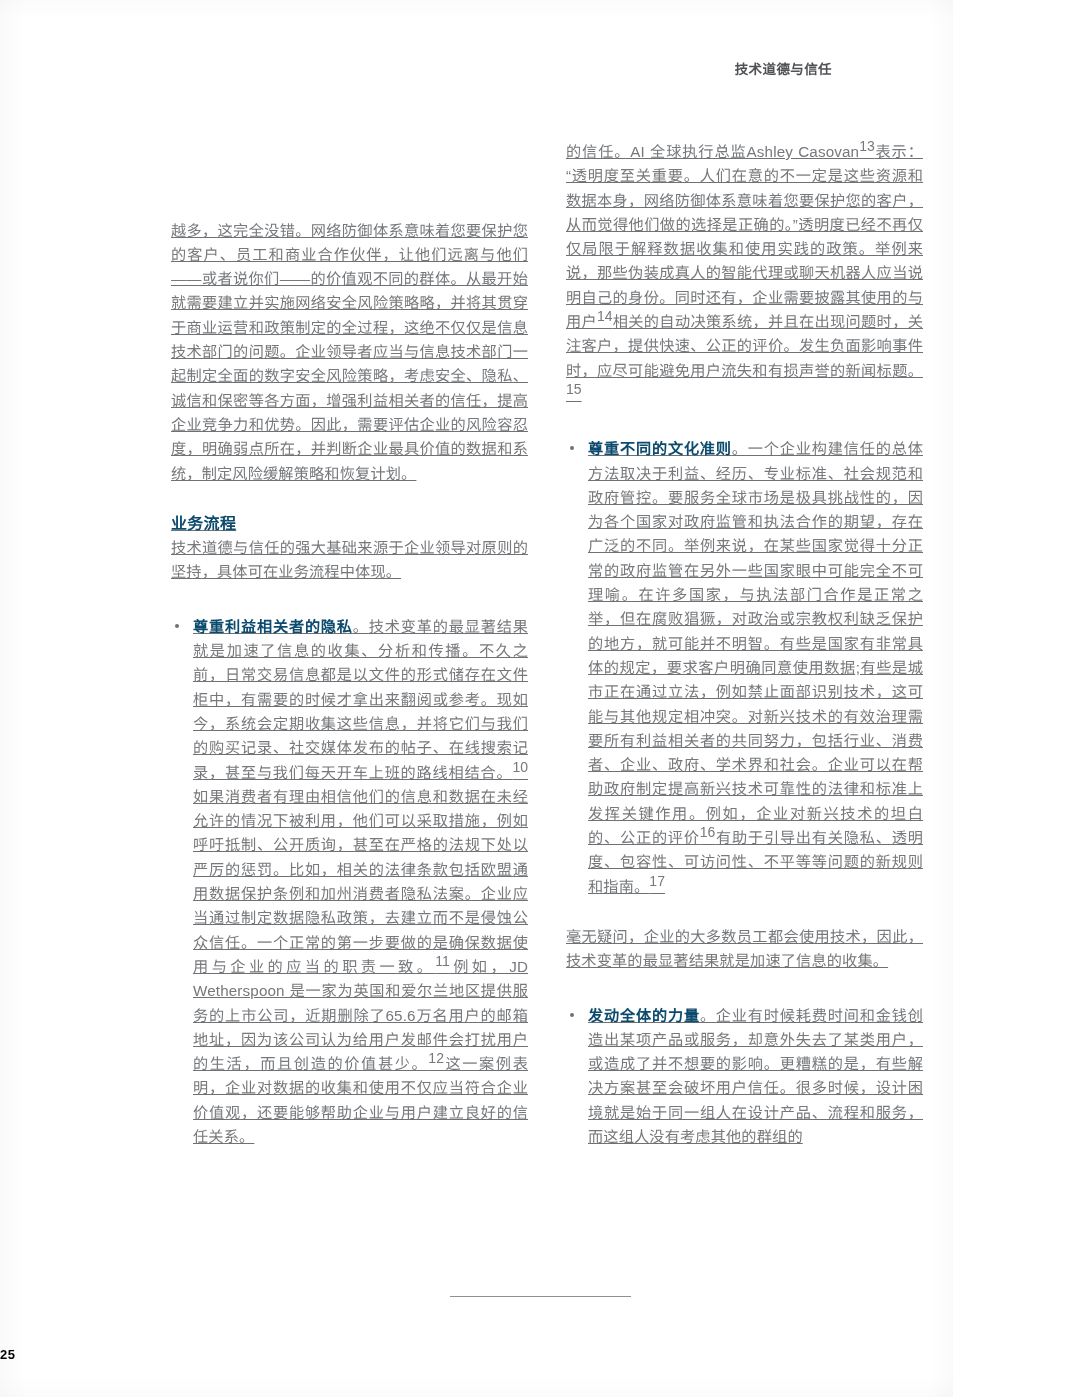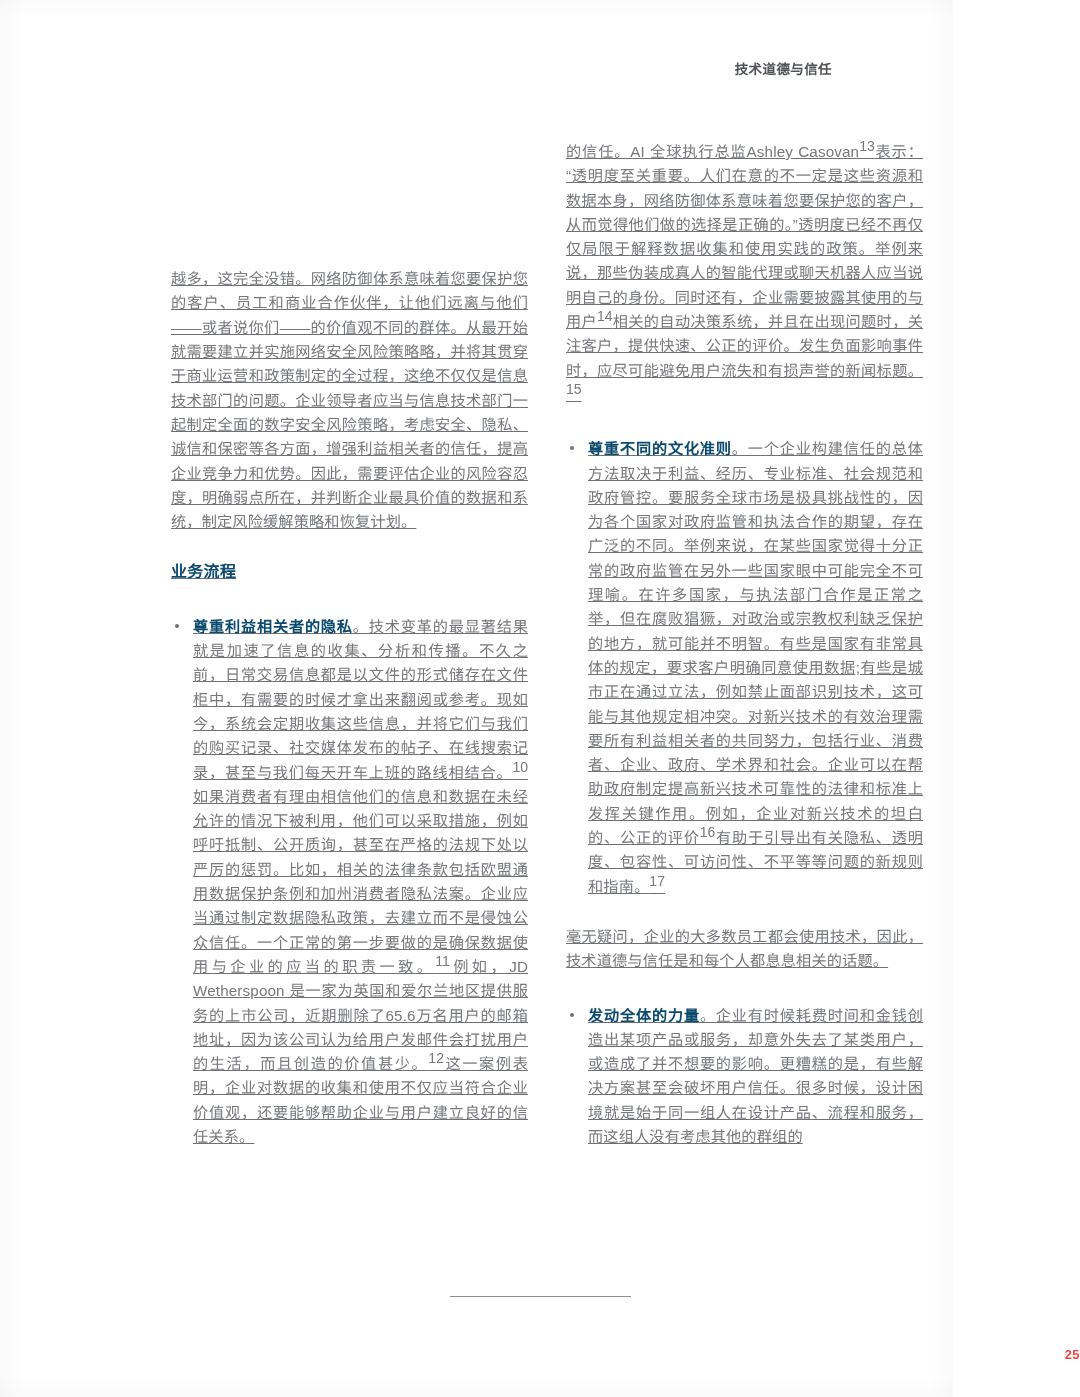--- a/index.html
+++ b/index.html
@@ -127,24 +127,24 @@
     top: 1296px;
     width: 181px;
     height: 1px;
     background: #8d9094;
   }
   .page-number {
     position: absolute;
     top: 1347px;
     left: 0;
     width: 1080px;
-    text-align: right;
+    text-align: left;
     font-size: 13px;
     font-weight: 700;
-    color: #ef4444;
+    color: #000000;
     letter-spacing: 0.4px;
   }
 </style>
 </head>
 <body>
 
 <div class="page">
 
   <div class="paper-texture"></div>
 
@@ -153,20 +153,21 @@
   <div class="columns">
 
     <div class="column">
 
       <p class="para">越多，这完全没错。网络防御体系意味着您要保护您的客户、员工和商业合作伙伴，让他们远离与他们——或者说你们——的价值观不同的群体。从最开始就需要建立并实施网络安全风险策略略，并将其贯穿于商业运营和政策制定的全过程，这绝不仅仅是信息技术部门的问题。企业领导者应当与信息技术部门一起制定全面的数字安全风险策略，考虑安全、隐私、诚信和保密等各方面，增强利益相关者的信任，提高企业竞争力和优势。因此，需要评估企业的风险容忍度，明确弱点所在，并判断企业最具价值的数据和系统，制定风险缓解策略和恢复计划。</p>
 
       <div class="gap-before-head"></div>
 
       <h2 class="section-head">业务流程</h2>
 
+      <p class="para">技术道德与信任的强大基础来源于企业领导对原则的坚持，具体可在业务流程中体现。</p>
 
       <div class="gap-lg"></div>
 
       <ul class="bullets">
 
         <li>
           <span class="dot"></span>
           <p class="para"><span class="lead">尊重利益相关者的隐私</span><span>。技术变革的最显著结果就是加速了信息的收集、分析和传播。不久之前，日常交易信息都是以文件的形式储存在文件柜中，有需要的时候才拿出来翻阅或参考。现如今，系统会定期收集这些信息，并将它们与我们的购买记录、社交媒体发布的帖子、在线搜索记录，甚至与我们每天开车上班的路线相结合。</span><sup>10</sup><span>如果消费者有理由相信他们的信息和数据在未经允许的情况下被利用，他们可以采取措施，例如呼吁抵制、公开质询，甚至在严格的法规下处以严厉的惩罚。比如，相关的法律条款包括欧盟通用数据保护条例和加州消费者隐私法案。企业应当通过制定数据隐私政策，去建立而不是侵蚀公众信任。一个正常的第一步要做的是确保数据使用与企业的应当的职责一致。</span><sup>11</sup><span>例如，JD Wetherspoon 是一家为英国和爱尔兰地区提供服务的上市公司，近期删除了65.6万名用户的邮箱地址，因为该公司认为给用户发邮件会打扰用户的生活，而且创造的价值甚少。</span><sup>12</sup><span>这一案例表明，企业对数据的收集和使用不仅应当符合企业价值观，还要能够帮助企业与用户建立良好的信任关系。</span></p>
         </li>
 
@@ -183,21 +184,21 @@
       <ul class="bullets">
         <li>
           <span class="dot"></span>
           <p class="para"><span class="lead">尊重不同的文化准则</span><span>。一个企业构建信任的总体方法取决于利益、经历、专业标准、社会规范和政府管控。要服务全球市场是极具挑战性的，因为各个国家对政府监管和执法合作的期望，存在广泛的不同。举例来说，在某些国家觉得十分正常的政府监管在另外一些国家眼中可能完全不可理喻。在许多国家，与执法部门合作是正常之举，但在腐败猖獗，对政治或宗教权利缺乏保护的地方，就可能并不明智。有些是国家有非常具体的规定，要求客户明确同意使用数据;有些是城市正在通过立法，例如禁止面部识别技术，这可能与其他规定相冲突。对新兴技术的有效治理需要所有利益相关者的共同努力，包括行业、消费者、企业、政府、学术界和社会。企业可以在帮助政府制定提高新兴技术可靠性的法律和标准上发挥关键作用。例如，企业对新兴技术的坦白的、公正的评价</span><sup>16</sup><span>有助于引导出有关隐私、透明度、包容性、可访问性、不平等等问题的新规则和指南。</span><sup>17</sup></p>
         </li>
       </ul>
 
       <div class="gap-before-head"></div>
 
 
-      <p class="para">毫无疑问，企业的大多数员工都会使用技术，因此，技术道德与信任是和每个人都息息相关的话题。</p>
+      <p class="para">毫无疑问，企业的大多数员工都会使用技术，因此，技术变革的最显著结果就是加速了信息的收集。</p>
 
       <div class="gap-lg"></div>
 
       <ul class="bullets">
         <li>
           <span class="dot"></span>
           <p class="para"><span class="lead">发动全体的力量</span><span>。企业有时候耗费时间和金钱创造出某项产品或服务，却意外失去了某类用户，或造成了并不想要的影响。更糟糕的是，有些解决方案甚至会破坏用户信任。很多时候，设计困境就是始于同一组人在设计产品、流程和服务，而这组人没有考虑其他的群组的</span></p>
         </li>
       </ul>
 

